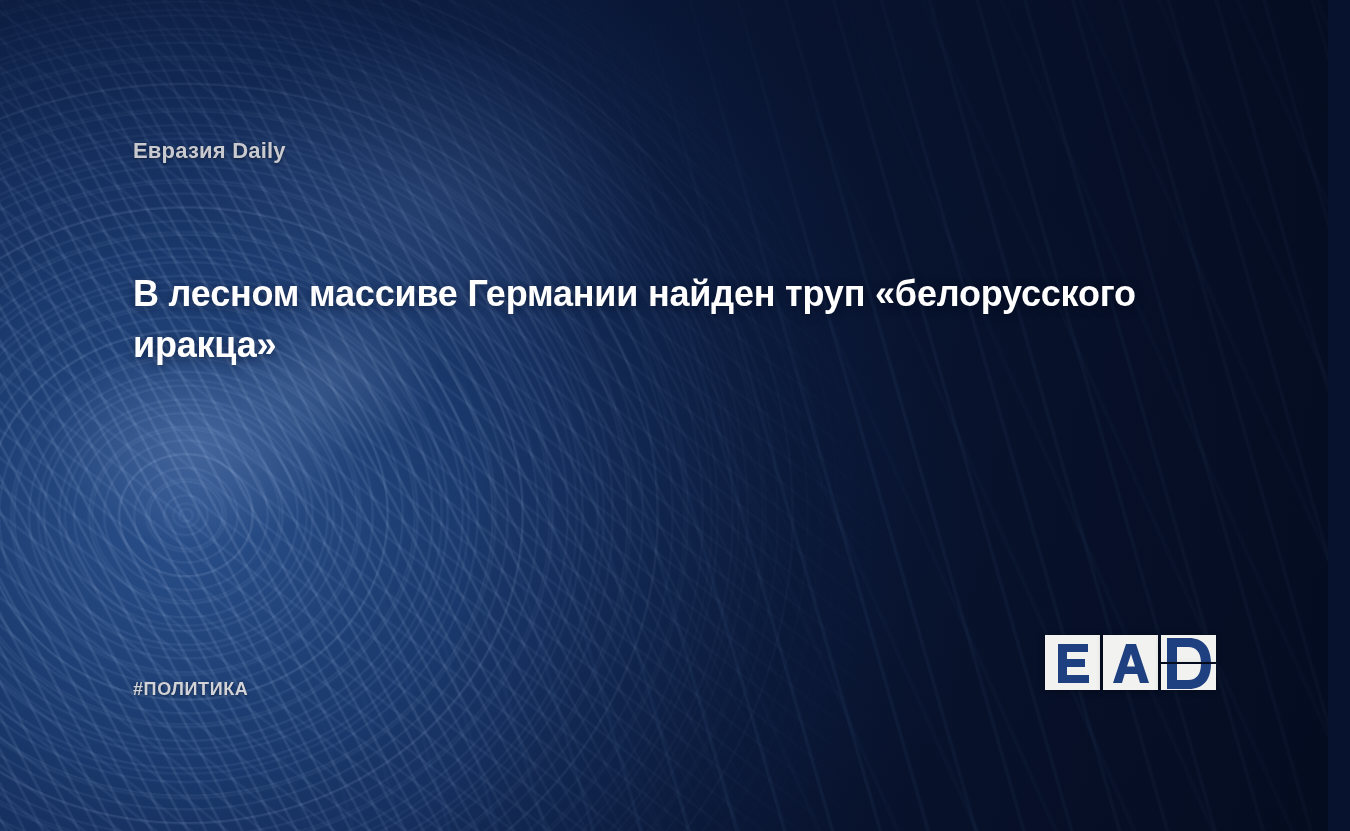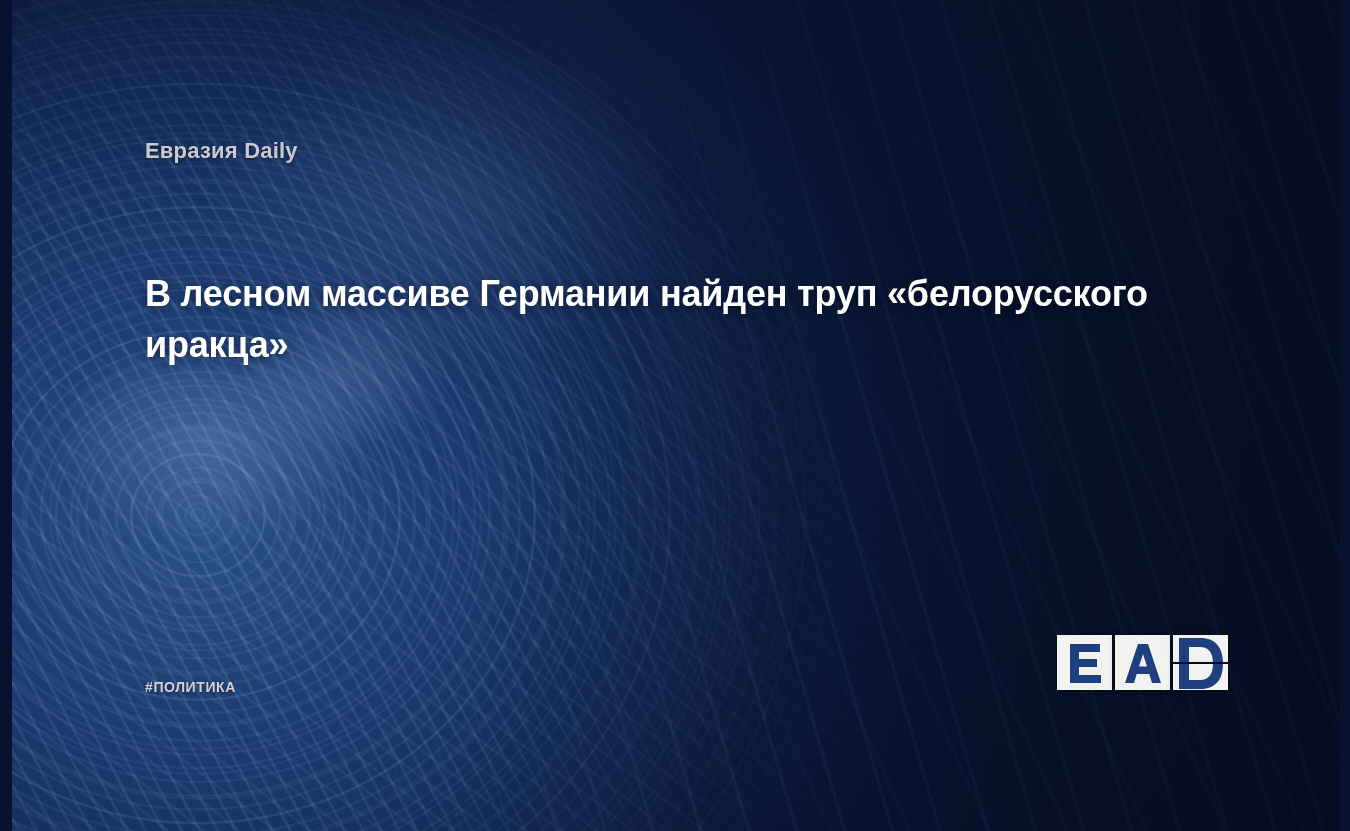--- a/index.html
+++ b/index.html
@@ -10,21 +10,20 @@
     background:#07122e;
     font-family:"Liberation Sans", sans-serif;
     overflow:hidden;
   }
 
   #card {
     position:relative;
     width:1328px; height:831px;
     overflow:hidden;
     background:#701a75;
-    margin-left:12px;
   }
 
   
   .bg-layer { position:absolute; inset:0; }
 
   
   .bg-base {
     background:
       radial-gradient(ellipse 780px 700px at 14% 62%,
           #2a4f8a 0%, #22457c 18%, #1b3a6e 34%,
@@ -124,21 +123,21 @@
   .headline {
     position:absolute; left:133px; top:268px;
     width:1010px;
     font-size:36px; font-weight:bold; line-height:1.42;
     color:#ffffff; letter-spacing:-0.2px;
     text-shadow:0 2px 10px rgba(2,8,26,.5);
   }
 
   .category {
     position:absolute; left:133px; top:679px;
-    font-size:14px; font-weight:bold; letter-spacing:.6px;
+    font-size:18px; font-weight:bold; letter-spacing:.6px;
     color:#d2d3d8;
     text-shadow:0 1px 3px rgba(0,0,0,.45);
     white-space:nowrap;
   }
 
   
   .brand-mark {
     position:absolute; left:1045px; top:635px;
     display:flex; align-items:flex-start; gap:3px;
   }

